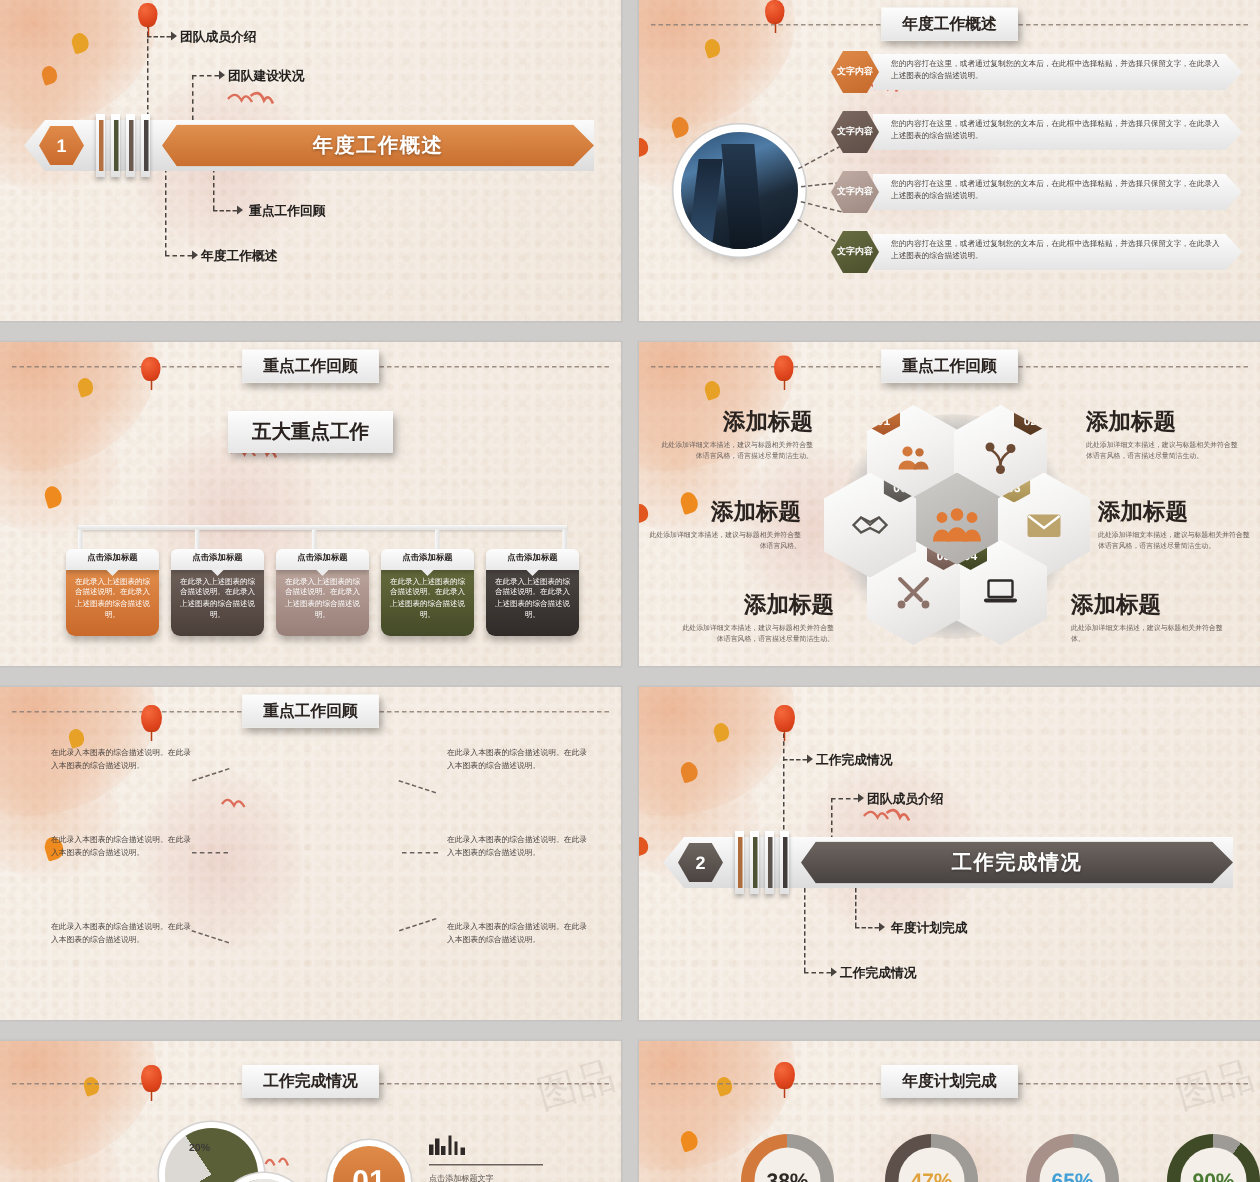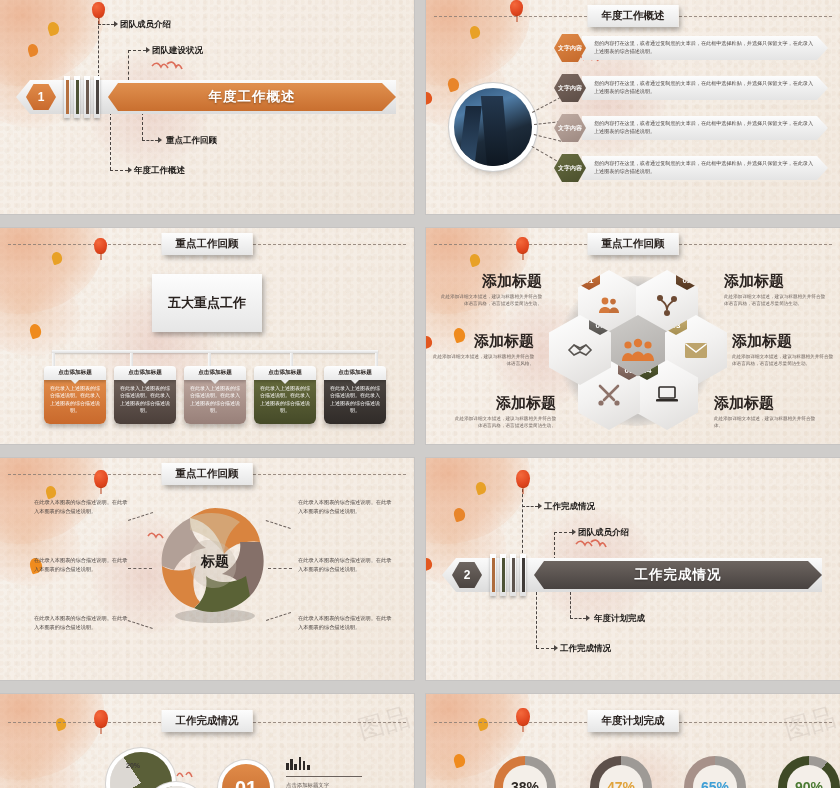--- a/index.html
+++ b/index.html
@@ -347,21 +347,21 @@
       </div>
     <svg class="bird" style="left:152px;top:66px;" width="34" height="22" viewBox="0 0 34 22">
       <path d="M2 8 Q7 2 11 9 Q14 3 18 10" stroke="#d8513a" stroke-width="1.6" fill="none"></path>
       <path d="M17 6 Q23 1 26 9 Q29 4 32 11" stroke="#d8513a" stroke-width="1.8" fill="none"></path>
     </svg>
 
     <div class="hrule"></div>
     <div class="tag">重点工作回顾</div>
 
     <div class="slide-inner">
-      <div class="tag wide" style="top:46px;font-size:13px;padding:20px 16px;text-align:center;">五大重点工作</div>
+      <div class="tag wide" style="top:46px;font-size:13px;padding:5px 16px;text-align:center;">五大重点工作</div>
 
       <div class="connect">
         <div class="hbar"></div>
         <div class="vstub" style="left:0%"></div>
         <div class="vstub" style="left:24%"></div>
         <div class="vstub" style="left:48%"></div>
         <div class="vstub" style="left:73%"></div>
         <div class="vstub" style="right:0"></div>
       </div>
 
@@ -517,33 +517,20 @@
         <u></u>
       </div>
     <svg class="bird" style="left:146px;top:70px;" width="24" height="18" viewBox="0 0 24 18">
       <path d="M2 8 Q6 2 10 9 Q13 3 17 10" stroke="#d8513a" stroke-width="1.6" fill="none"></path>
     </svg>
 
     <div class="hrule"></div>
     <div class="tag">重点工作回顾</div>
 
     <div class="slide-inner">
-      <div class="pin">
-        <svg viewBox="0 0 130 124" width="130" height="124">
-          <ellipse cx="65" cy="116" rx="40" ry="7" fill="rgba(0,0,0,.16)"></ellipse>
-          <path d="M65 8 C92 8 108 26 110 42 C96 40 82 44 74 54 C70 38 60 22 40 18 C48 12 56 8 65 8 Z" fill="#d9843f"></path>
-          <path d="M110 42 C118 62 112 84 100 96 C94 84 84 76 72 74 C84 68 92 56 90 42 Z" fill="#857069"></path>
-          <path d="M100 96 C84 112 60 116 44 108 C54 100 58 88 56 76 C66 84 84 84 96 76 Z" fill="#5a6236"></path>
-          <path d="M44 108 C24 102 12 84 12 66 C22 72 36 72 46 66 C42 78 42 94 50 102 Z" fill="#d9843f"></path>
-          <path d="M12 66 C10 46 20 28 40 18 C40 30 46 42 56 48 C42 50 30 58 24 70 Z" fill="#b2a097"></path>
-          <path d="M40 18 C56 10 76 12 90 22 C80 30 74 42 74 54 C66 42 54 34 40 30 Z" fill="#cfc0a0" opacity=".55"></path>
-          <path d="M58 40 C72 40 84 50 86 62 C88 76 78 88 64 88 C50 88 40 78 40 64 C40 50 46 40 58 40 Z" fill="#c7bcb0" opacity=".38"></path>
-        </svg>
-        <div class="pintitle">标题</div>
-      </div>
 
       <div class="pinfo" style="left:34px;top:40px;text-align:left;">在此录入本图表的综合描述说明。在此录入本图表的综合描述说明。</div>
       <div class="pinfo" style="left:34px;top:98px;text-align:left;">在此录入本图表的综合描述说明。在此录入本图表的综合描述说明。</div>
       <div class="pinfo" style="left:34px;top:156px;text-align:left;">在此录入本图表的综合描述说明。在此录入本图表的综合描述说明。</div>
 
       <div class="pinfo" style="right:20px;top:40px;text-align:left;">在此录入本图表的综合描述说明。在此录入本图表的综合描述说明。</div>
       <div class="pinfo" style="right:20px;top:98px;text-align:left;">在此录入本图表的综合描述说明。在此录入本图表的综合描述说明。</div>
       <div class="pinfo" style="right:20px;top:156px;text-align:left;">在此录入本图表的综合描述说明。在此录入本图表的综合描述说明。</div>
 
       <div class="dline" style="left:128px;top:62px;width:26px;transform:rotate(-18deg);"></div>

